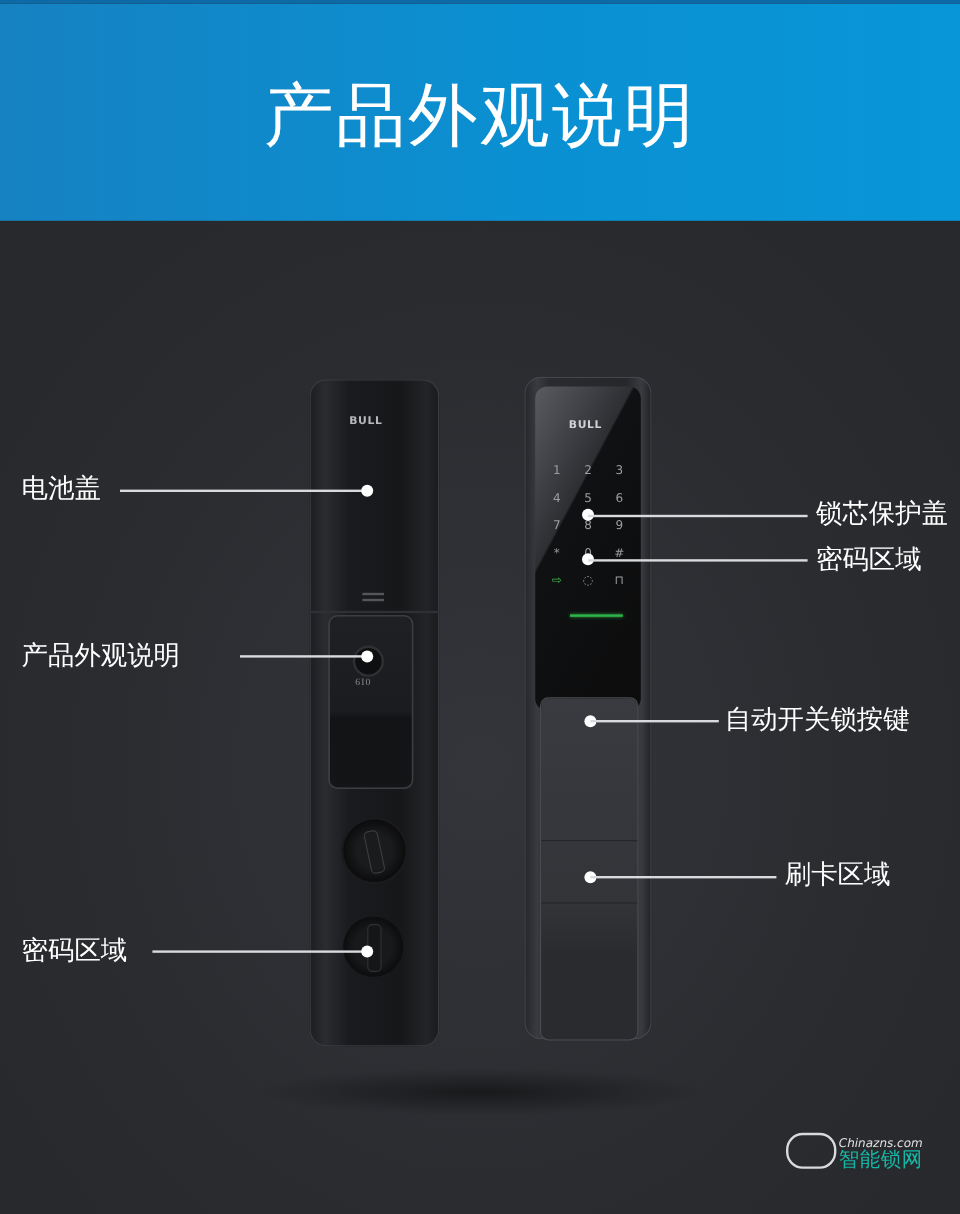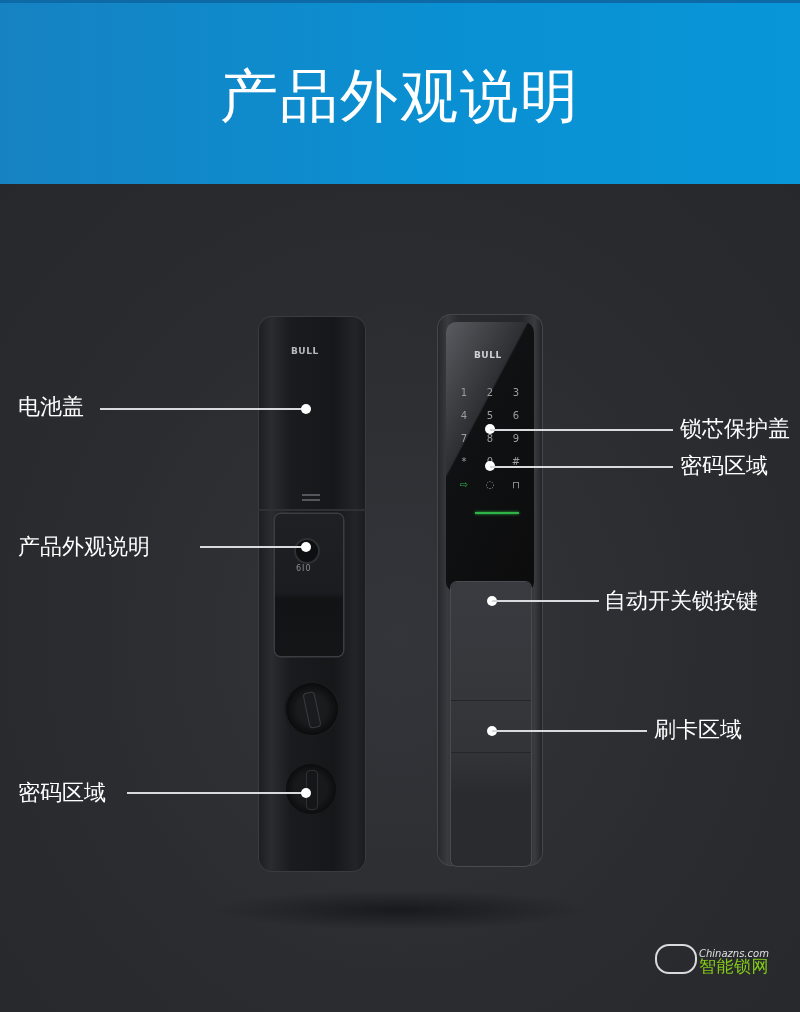--- a/index.html
+++ b/index.html
@@ -8,21 +8,21 @@
   .header-title{position:absolute;left:0;top:58px;width:800px;text-align:center;color:#fff;font-size:58px;letter-spacing:2px;line-height:70px;}
   .stage{position:absolute;left:0;top:184px;width:800px;height:828px;background:radial-gradient(ellipse at 50% 55%,#34353a 0%,#2b2c30 55%,#27282c 100%);}
   .floor-shadow{position:absolute;left:210px;top:890px;width:380px;height:40px;border-radius:50%;background:radial-gradient(ellipse,rgba(0,0,0,0.45) 0%,rgba(0,0,0,0) 70%);}
   
   .lockL{position:absolute;left:258px;top:316px;width:108px;height:556px;border-radius:14px;background:linear-gradient(90deg,#1c1d20 0%,#2b2c30 12%,#1a1b1e 30%,#161719 70%,#232427 90%,#1a1b1d 100%);box-shadow:0 0 0 1px #3a3b40 inset;}
   .lockL .cover-split{position:absolute;left:0;top:193px;width:108px;height:2px;background:#2f3034;}
   .lockL .vent{position:absolute;left:44px;top:178px;width:18px;height:2px;background:#55565b;box-shadow:0 5px 0 #55565b;}
   .lockL .logo{position:absolute;left:33px;top:30px;color:#b8b9bd;font-size:9px;font-weight:bold;letter-spacing:0.5px;}
   .lockL .btn-panel{position:absolute;left:17px;top:198px;width:68px;height:142px;border-radius:6px;background:linear-gradient(180deg,#1f2023 0%,#1b1c1f 55%,#121315 60%,#141517 100%);box-shadow:0 0 0 1.5px #3c3d42;}
   .lockL .knob-btn{position:absolute;left:38px;top:224px;width:22px;height:22px;border-radius:50%;background:#0e0f10;box-shadow:0 0 0 2px #2f3034;}
-  .lockL .small-txt{position:absolute;left:38px;top:248px;color:#8a8b90;font-size:8px;letter-spacing:1px;}
+  .lockL .small-txt{position:absolute;left:38px;top:248px;color:#8a8b90;font-size:8px;letter-spacing:1px;font-family:Liberation Serif, serif;}
   .lockL .cyl{position:absolute;left:28px;top:367px;width:52px;height:52px;border-radius:50%;background:radial-gradient(circle,#1a1b1d 40%,#0c0c0d 70%,#2a2b2f 100%);box-shadow:0 0 0 2px #1a1b1d;}
   .lockL .cyl .slot{position:absolute;left:20px;top:9px;width:10px;height:34px;border-radius:4px;border:1px solid #3a3b3f;transform:rotate(-12deg);}
   .lockL .thumb{position:absolute;left:28px;top:448px;width:50px;height:50px;border-radius:50%;background:radial-gradient(circle,#18191b 45%,#0c0c0d 72%,#2c2d31 100%);}
   .lockL .thumb .bar{position:absolute;left:20px;top:6px;width:10px;height:38px;border-radius:4px;background:#151617;border:1px solid #2f3034;}
   
   .lockR{position:absolute;left:437px;top:314px;width:106px;height:552px;border-radius:14px;background:linear-gradient(90deg,#25262a 0%,#3a3b40 10%,#2a2b2f 20%,#26272b 80%,#3a3b40 92%,#202124 100%);box-shadow:0 0 0 1px #45464b inset;}
   .lockR .glass{position:absolute;left:9px;top:8px;width:88px;height:270px;border-radius:10px;background:linear-gradient(118deg,#5a5b60 0%,#2e2f33 35%,#101112 36%,#0c0c0d 100%);}
   .lockR .logo{position:absolute;left:37px;top:36px;color:#d0d1d4;font-size:9px;font-weight:bold;letter-spacing:0.5px;}
   .lockR .keypad{position:absolute;left:14px;top:72px;width:80px;display:grid;grid-template-columns:repeat(3,26px);row-gap:9px;}
   .lockR .key{color:#9c9da1;font-size:10px;text-align:center;height:14px;line-height:14px;}
@@ -32,21 +32,21 @@
   .lockR .handle .seam1{position:absolute;left:0;top:118px;width:80px;height:1px;background:#25262a;}
   .lockR .handle .seam2{position:absolute;left:0;top:170px;width:80px;height:1px;background:#25262a;}
   
   .label{position:absolute;color:#ffffff;font-size:22px;line-height:26px;white-space:nowrap;}
   .line{position:absolute;height:2px;background:#d9dadd;}
   .dot{position:absolute;width:10px;height:10px;border-radius:50%;background:#ffffff;}
   
   .wm{position:absolute;left:655px;top:940px;width:140px;height:40px;}
   .wm .cloud{position:absolute;left:0;top:4px;width:38px;height:26px;border:2px solid #d9dadd;border-radius:14px;}
   .wm .domain{position:absolute;left:44px;top:8px;color:#e0e0e0;font-size:10px;font-style:italic;}
-  .wm .name{position:absolute;left:44px;top:15px;color:#84cc16;font-size:17px;letter-spacing:0.5px;}
+  .wm .name{position:absolute;left:44px;top:15px;color:#14b8a6;font-size:17px;letter-spacing:0.5px;}
 </style>
 </head>
 <body>
 
 <div class="header">
   <div class="header-title">产品外观说明</div>
 </div>
 
 <div class="stage"></div>
 <div class="floor-shadow"></div>

